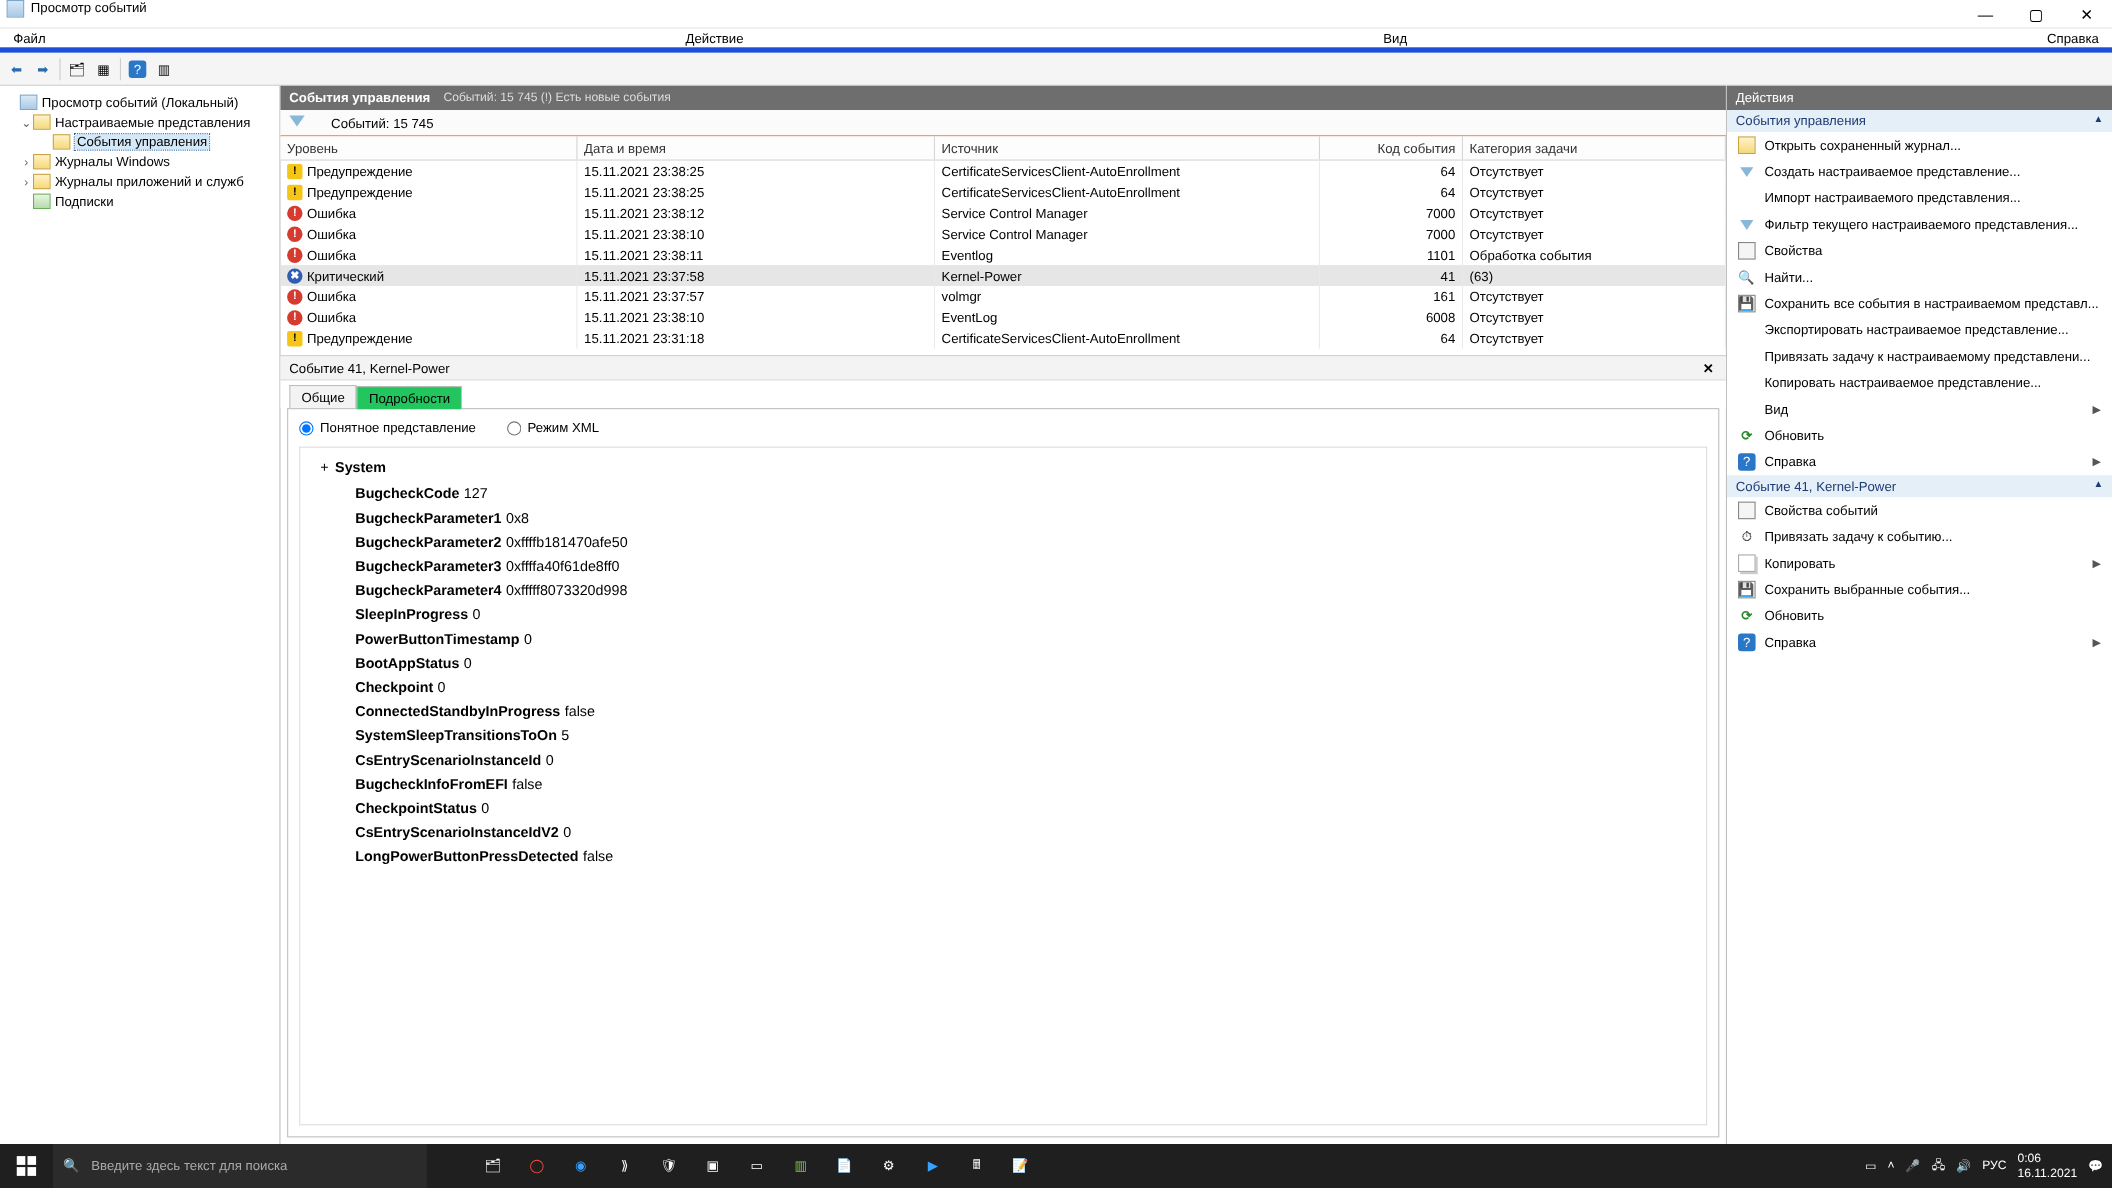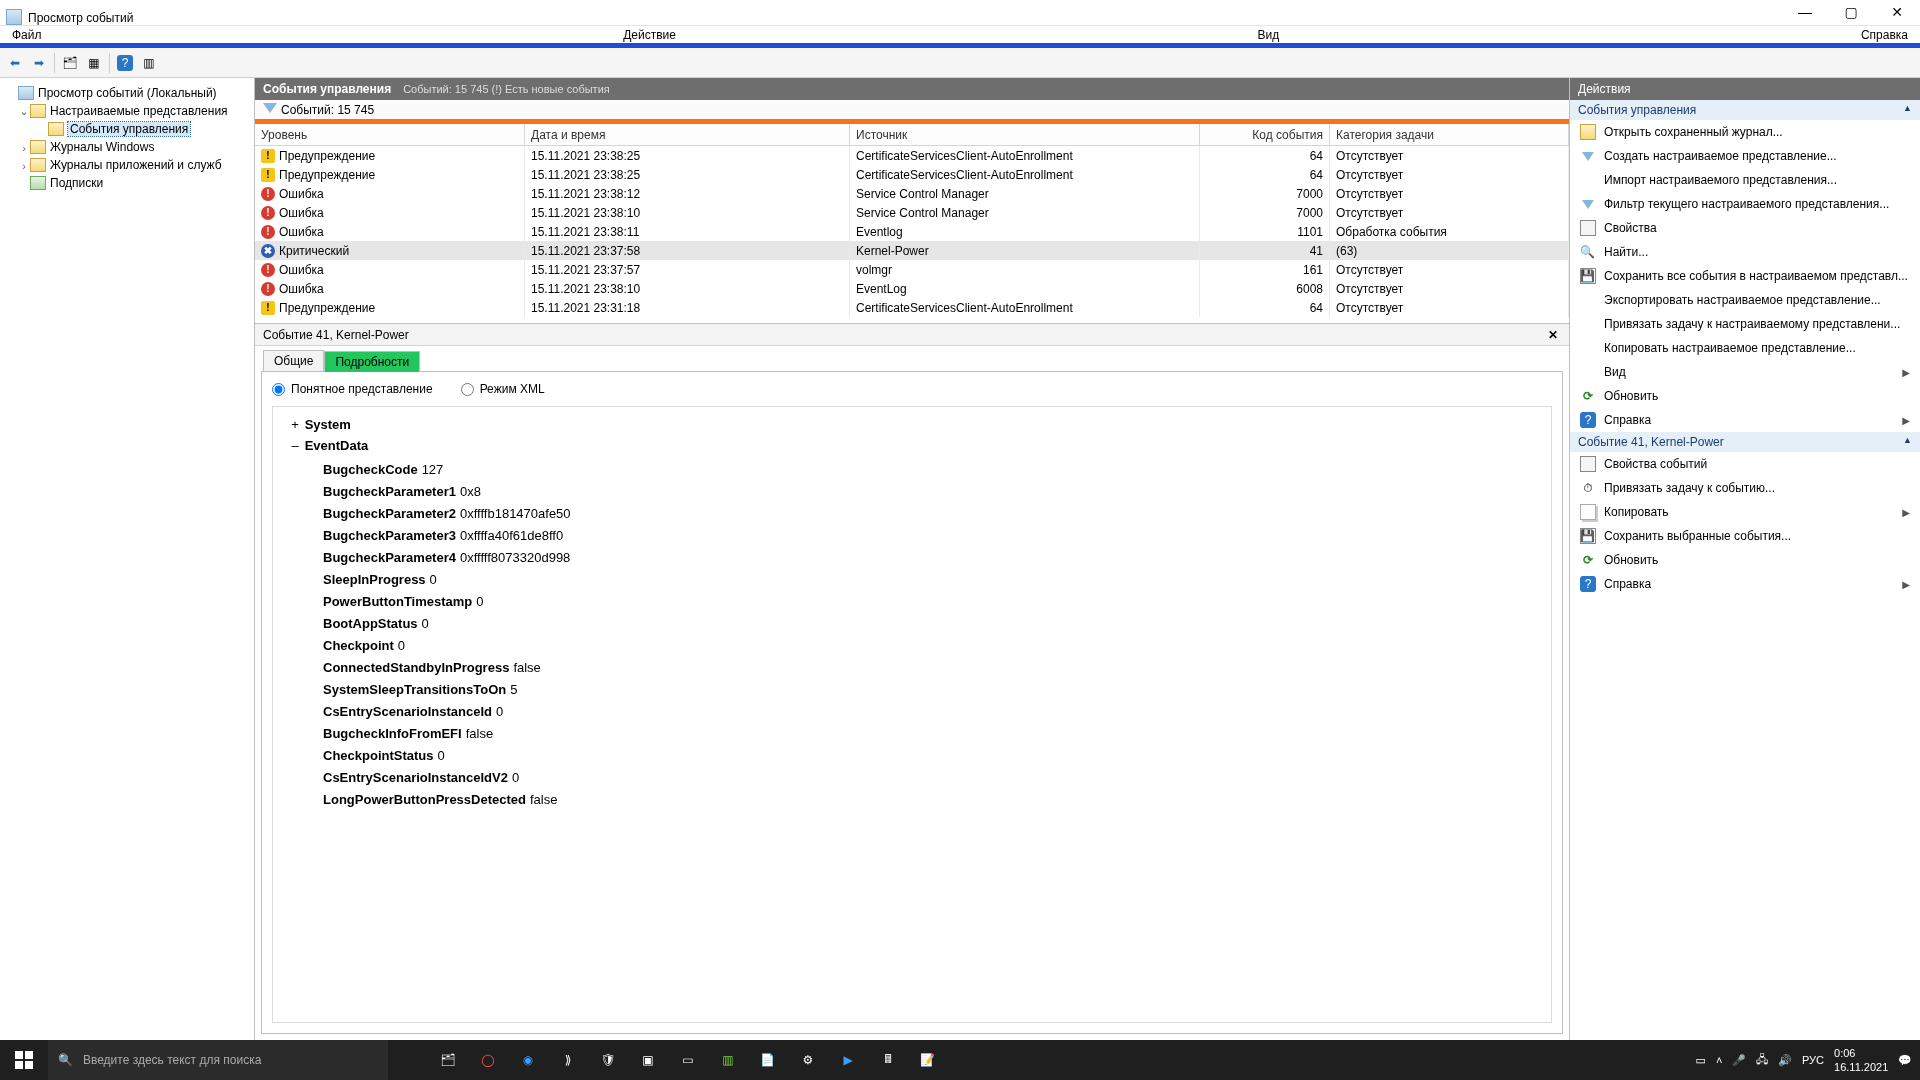--- a/index.html
+++ b/index.html
@@ -1,18 +1,18 @@
 <!DOCTYPE html>
 <html><head>
 <meta charset="utf-8">
 <style>
   * { margin: 0; padding: 0; box-sizing: border-box; }
   html, body { width: 1920px; height: 1080px; font-family: "Segoe UI", Tahoma, sans-serif; font-size: 12px; background: #fff; overflow: hidden; }
   
-  .titlebar { height: 26px; display: flex; align-items: flex-end; background: #fff; border-bottom: 1px solid #e5e5e5; }
+  .titlebar { height: 26px; display: flex; align-items: flex-start; background: #fff; border-bottom: 1px solid #e5e5e5; }
   .titlebar .icon { width: 16px; height: 16px; margin: 0 6px; background: linear-gradient(#d9e8f5,#a9c9e6); border: 1px solid #7aa7cc; }
   .titlebar .title { flex: 1; font-size: 12px; }
   .titlebar .wbtn { width: 46px; height: 26px; display: flex; align-items: center; justify-content: center; font-size: 14px; }
   
   .menubar { height: 22px; display: flex; align-items: center; padding: 0 4px; border-bottom: 5px solid #1d4ed8; justify-content: space-between; }
   .menubar .item { padding: 2px 8px; }
   
   .toolbar { height: 30px; display: flex; align-items: center; padding: 2px 4px; gap: 2px; background: #f5f5f5; border-bottom: 1px solid #d0d0d0; }
   .toolbar .tbtn { width: 22px; height: 22px; display: flex; align-items: center; justify-content: center; border: 1px solid transparent; }
   .toolbar .sep { width: 1px; height: 20px; background: #ccc; margin: 0 2px; }
@@ -23,21 +23,21 @@
   .tree .row .exp { width: 12px; text-align: center; color: #666; font-size: 11px; }
   .tree .row .ticon { width: 16px; height: 14px; margin-right: 4px; display: inline-block; }
   .tree .row.sel .lbl { background: #d4e8f8; outline: 1px dotted #2a6bad; padding: 0 2px; }
   .ic-eventvwr { background: linear-gradient(#dceaf6,#a9c9e6); border: 1px solid #7aa7cc; }
   .ic-folder { background: linear-gradient(#fff2c9,#f5d97a); border: 1px solid #caa23f; }
   .ic-subs { background: linear-gradient(#e6f5e0,#b6ddab); border: 1px solid #6fab5f; }
   .center { flex: 1; display: flex; flex-direction: column; border-right: 1px solid #bfbfbf; min-width: 0; }
   
   .center .strip { height: 22px; background: #6e6e6e; color: #fff; display: flex; align-items: center; padding: 0 8px; gap: 12px; font-size: 12px; }
   .center .strip .sub { color: #ddd; font-size: 11px; }
-  .center .filter { height: 24px; display: flex; align-items: center; gap: 4px; padding: 0 8px; border-bottom: 5px solid #f97316; background: #fbfbfb; }
+  .center .filter { height: 24px; display: flex; align-items: center; gap: 24px; padding: 0 8px; border-bottom: 1px solid #f97316; background: #fbfbfb; }
   .center .filter .ficon { width: 14px; height: 14px; border-left: 7px solid transparent; border-right: 7px solid transparent; border-top: 10px solid #89b7d7; }
   
   .grid { flex: 0 0 200px; display: flex; flex-direction: column; min-height: 0; border-bottom: 1px solid #bfbfbf; }
   .grid .hdr { display: flex; height: 22px; background: #fdfdfd; border-bottom: 1px solid #d5d5d5; }
   .grid .hdr .c, .grid .body .r .c { display: flex; align-items: center; padding: 0 6px; overflow: hidden; white-space: nowrap; text-overflow: ellipsis; border-right: 1px solid #eaeaea; }
   .grid .hdr .c { font-weight: 400; color: #333; border-right: 1px solid #d5d5d5; }
   .grid .body { flex: 1; overflow-y: scroll; overflow-x: hidden; }
   .grid .body .r { display: flex; height: 19px; }
   .grid .body .r.sel { background: #e6e6e6; }
   .c-level { width: 270px; }
@@ -259,21 +259,20 @@
               <input type="radio" name="vm" checked="" style="">
               <span>Понятное представление</span>
             </label>
           <label>
               <input type="radio" name="vm" style="">
               <span>Режим XML</span>
             </label>
         </div>
         <div class="dataview">
           <div class="node"><span class="pm">+</span> <span>System</span></div>
-          <div class="node"><span class="pm">–</span> <span>EventData</span></div>
           <div id="kvlist">
               <div class="kv"><span class="k">BugcheckCode</span><span class="v">127</span></div>
               <div class="kv"><span class="k">BugcheckParameter1</span><span class="v">0x8</span></div>
               <div class="kv"><span class="k">BugcheckParameter2</span><span class="v">0xffffb181470afe50</span></div>
               <div class="kv"><span class="k">BugcheckParameter3</span><span class="v">0xffffa40f61de8ff0</span></div>
               <div class="kv"><span class="k">BugcheckParameter4</span><span class="v">0xfffff8073320d998</span></div>
               <div class="kv"><span class="k">SleepInProgress</span><span class="v">0</span></div>
               <div class="kv"><span class="k">PowerButtonTimestamp</span><span class="v">0</span></div>
               <div class="kv"><span class="k">BootAppStatus</span><span class="v">0</span></div>
               <div class="kv"><span class="k">Checkpoint</span><span class="v">0</span></div>

